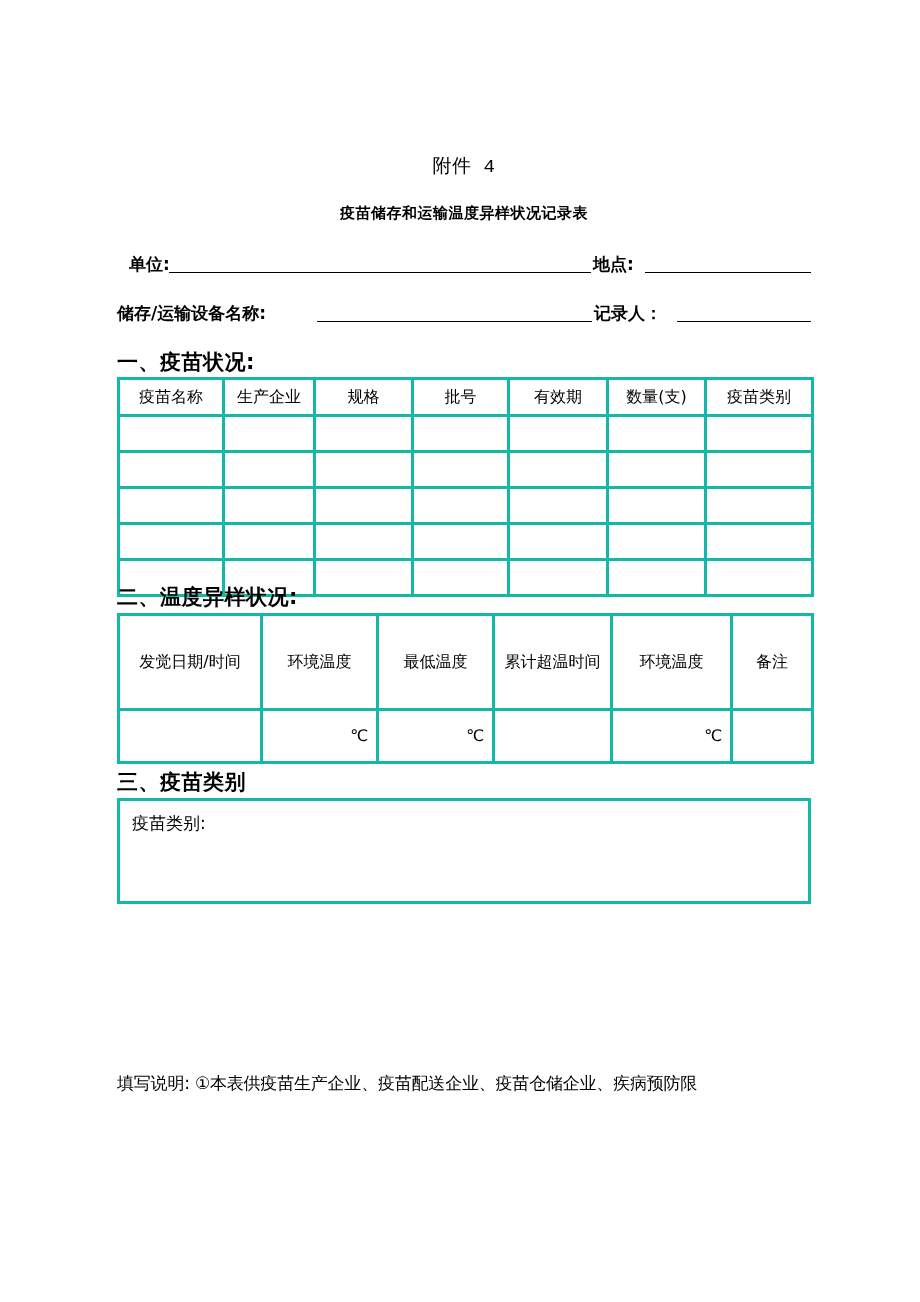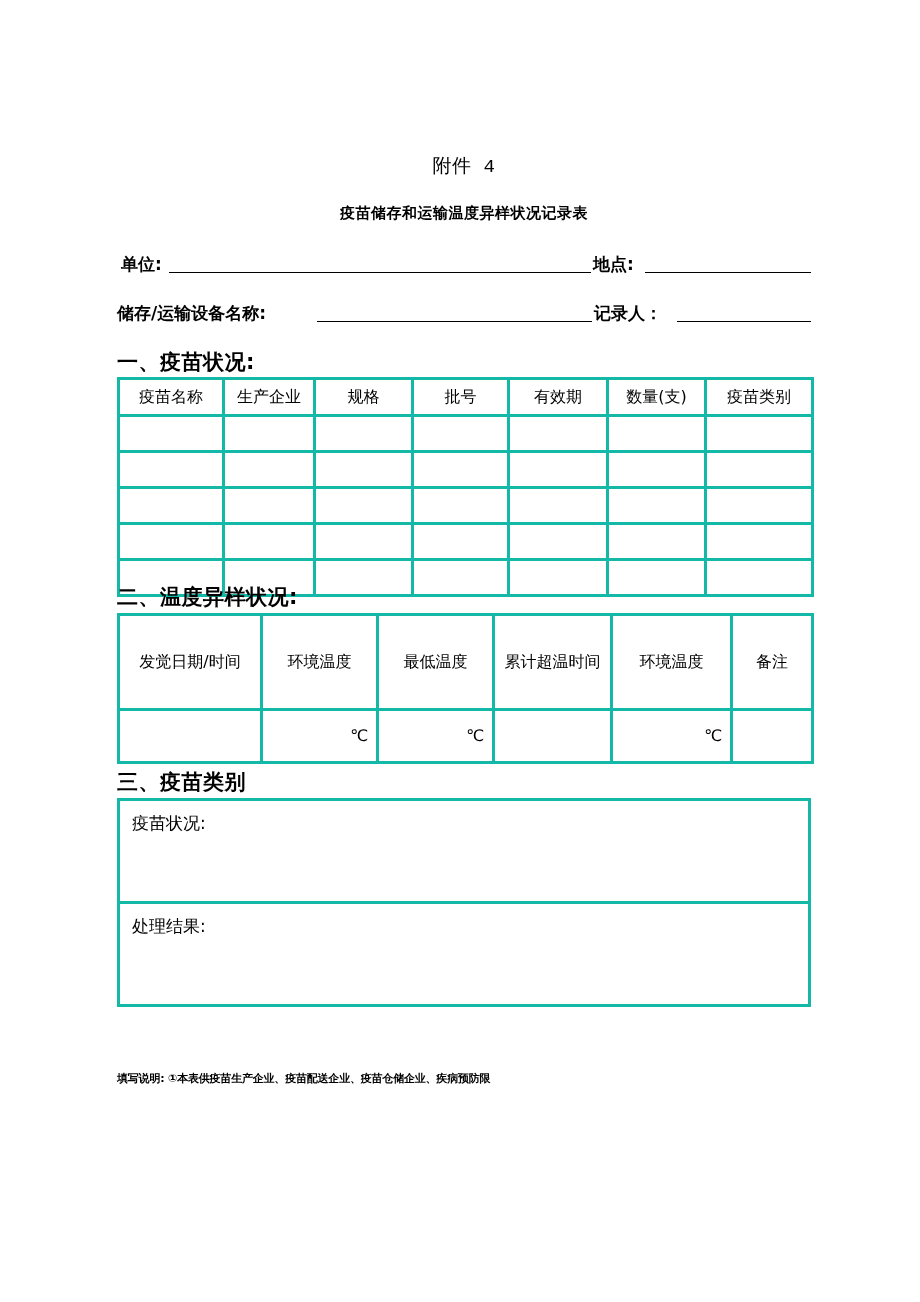--- a/index.html
+++ b/index.html
@@ -130,39 +130,38 @@
     padding: 12px 0 0 12px;
     font-size: 17px;
   }
 
   
   .footer-note {
     position: absolute;
     left: 0;
     top: 1072px;
     width: 712px;
-    font-size: 11px;
+    font-size: 17px;
     line-height: 1.3;
     white-space: nowrap;
     letter-spacing: -0.2px;
-    font-weight: bold;
   }
 </style>
 </head>
 <body>
 
 <div class="page">
   <div class="content">
 
     <div class="attach-no">附件 4</div>
 
     <div class="doc-title">疫苗储存和运输温度异样状况记录表</div>
 
     <div class="fill-row r1">
-      <span class="fl-label" style="left:4px;">单位:</span>
+      <span class="fl-label" style="left:12px;">单位:</span>
       <span class="fl-line" style="left:52px; width:422px;"></span>
       <span class="fl-label" style="left:476px;">地点:</span>
       <span class="fl-line" style="left:528px; width:166px;"></span>
     </div>
 
     <div class="fill-row r2">
       <span class="fl-label" style="left:0;">储存/运输设备名称:</span>
       <span class="fl-line" style="left:200px; width:275px;"></span>
       <span class="fl-label" style="left:477px;">记录人：</span>
       <span class="fl-line" style="left:560px; width:134px;"></span>
@@ -271,24 +270,21 @@
           <td class="blank"></td>
         </tr>
       </tbody>
     </table>
 
     <div class="sec-head sec3">三、疫苗类别</div>
 
     <table class="grid" id="disposal-table">
       <tbody>
         <tr>
-          <td class="note">疫苗状况:</td>
-        </tr>
-        <tr>
-          <td class="note">处理结果:</td>
+          <td class="note">疫苗类别:</td>
         </tr>
       </tbody>
     </table>
 
     <div class="footer-note">填写说明: ①本表供疫苗生产企业、疫苗配送企业、疫苗仓储企业、疾病预防限</div>
 
   </div>
 </div>
 
 </body></html>

